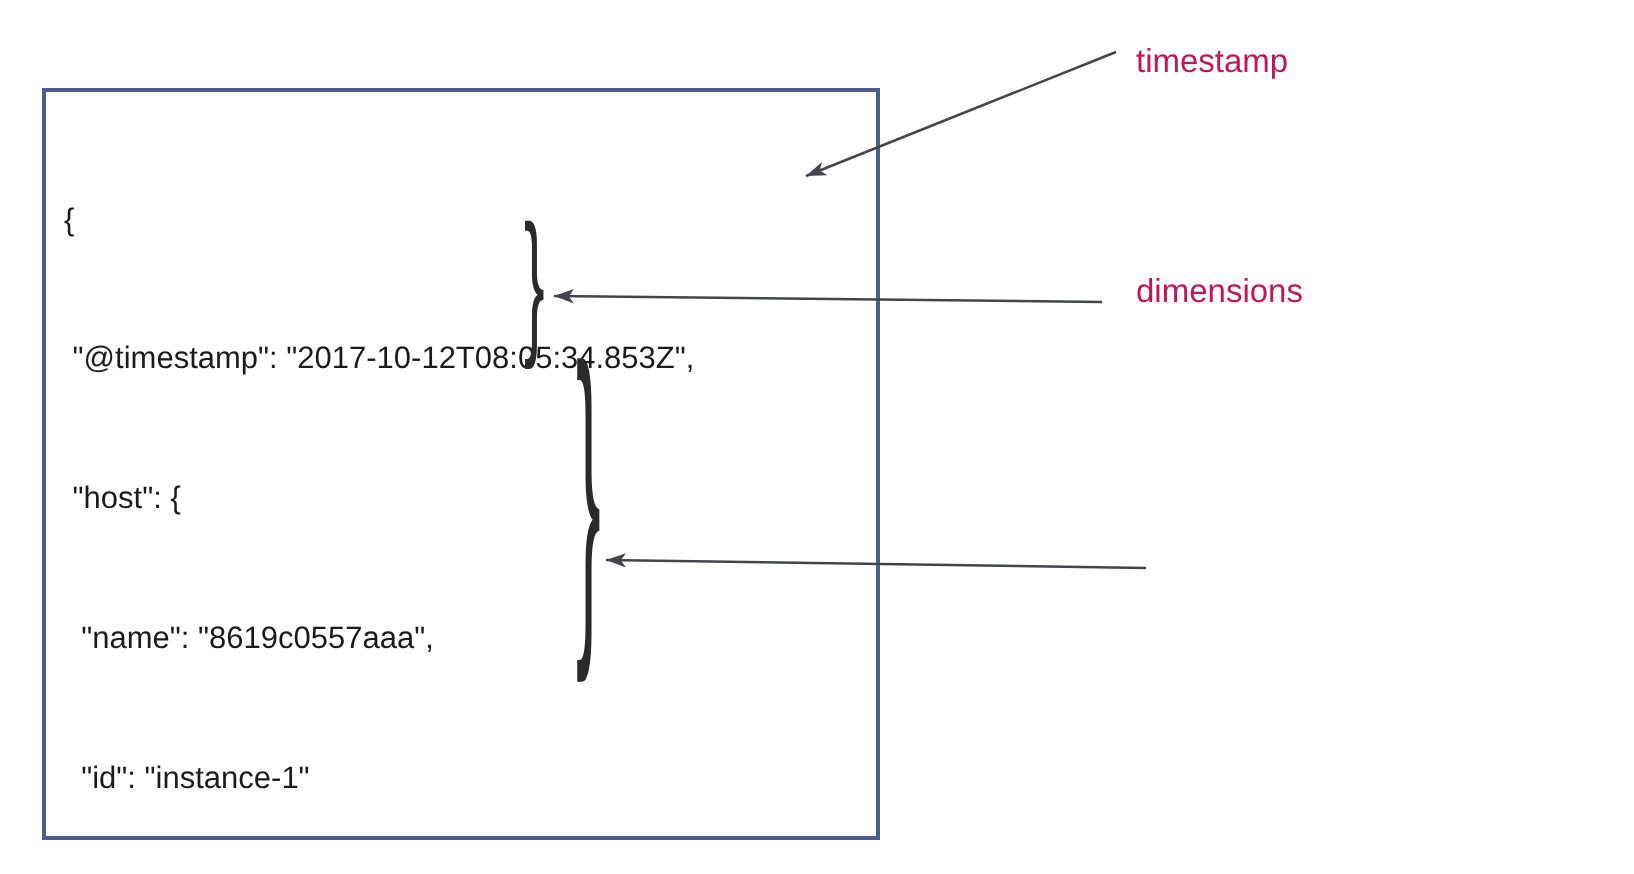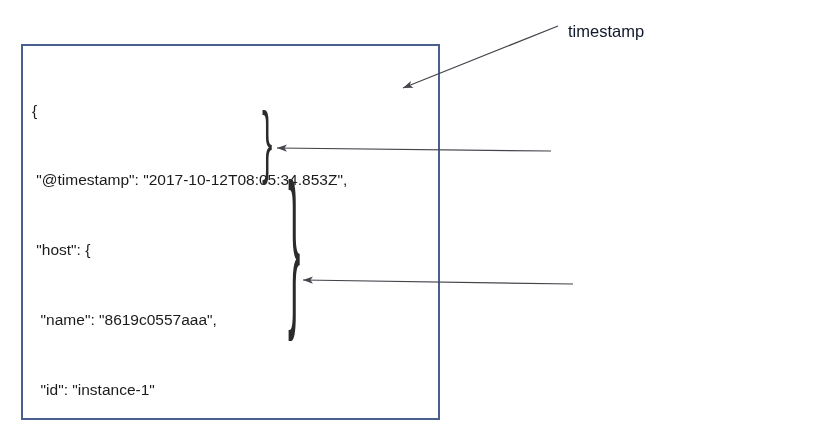--- a/index.html
+++ b/index.html
@@ -79,21 +79,21 @@
     width: 817px;
     height: 437px;
     pointer-events: none;
   }
 
   
   .annotation-label {
     position: absolute;
     font-family: "Liberation Sans", sans-serif;
     font-size: 16.5px;
-    color: #0f172a;
+    color: #be185d;
     white-space: nowrap;
   }
   #label-timestamp  { left: 568px; top: 22px; }
   #label-dimensions { left: 568px; top: 137px; }
   #label-metric     { left: 588px; top: 272px; }
 </style>
 </head>
 <body>
 
 <div id="canvas">
@@ -126,14 +126,15 @@
       <marker id="ah" markerWidth="11" markerHeight="8" refX="10" refY="4" orient="auto" markerUnits="userSpaceOnUse">
         <path d="M 10,4 L 0,0.4 L 2.6,4 L 0,7.6 Z" fill="#43454b"></path>
       </marker>
     </defs>
     <line x1="558" y1="26" x2="403" y2="88" stroke="#43454b" stroke-width="1.25" marker-end="url(#ah)"></line>
     <line x1="551" y1="151" x2="277" y2="148" stroke="#43454b" stroke-width="1.25" marker-end="url(#ah)"></line>
     <line x1="573" y1="284" x2="303" y2="280" stroke="#43454b" stroke-width="1.25" marker-end="url(#ah)"></line>
   </svg>
 
   <div class="annotation-label" id="label-timestamp">timestamp</div>
+  <div class="annotation-label" id="label-dimensions">dimensions</div>
 
 </div>
 
 </body></html>

